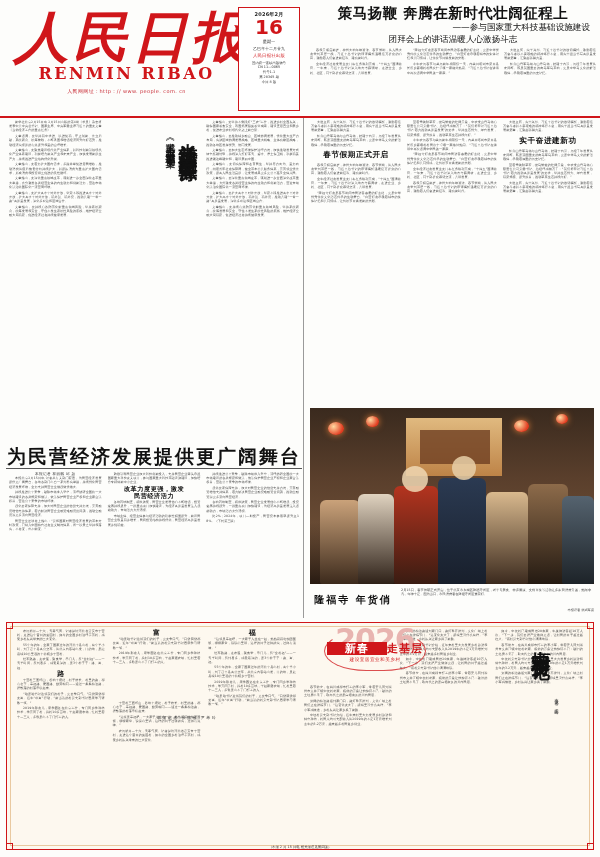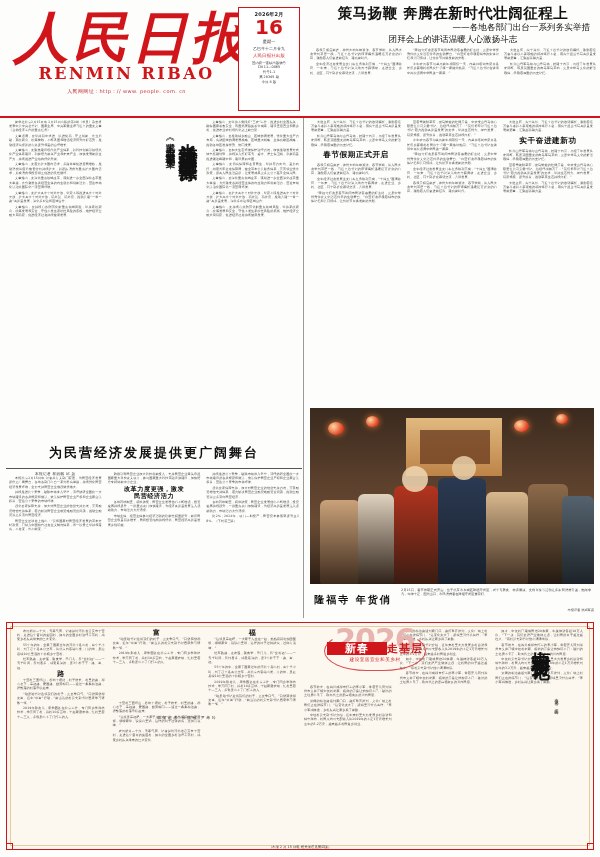--- a/index.html
+++ b/index.html
@@ -82,21 +82,21 @@
   }
   .vtitle-sub {
     writing-mode:vertical-rl; text-orientation:upright;
     font-family:"DejaVu Serif","Liberation Serif",serif;
     font-size:10px; color:#111; letter-spacing:1px; line-height:12px;
     height:245px; margin-top:6px;
   }
 
   .h-banner { position:absolute; left:6px; width:296px; text-align:center;
     font-family:"DejaVu Serif","Liberation Serif",serif;
-    font-size:13px; font-weight:bold; color:#111; letter-spacing:2px; }
+    font-size:19px; font-weight:bold; color:#111; letter-spacing:2px; }
   .byline { text-align:center; font-size:3.6px; color:#444; letter-spacing:.4px; }
 
   .subhead-c { text-align:center; font-size:6.2px; font-weight:bold; color:#111;
     font-family:"DejaVu Serif","Liberation Serif",serif; margin:2.5px 0 2px; letter-spacing:.5px;}
 
   
   .rightblock { position:absolute; left:308px; top:2px; width:288px; }
   .rb-cols { display:flex; }
   .rb-col { flex:1; padding:0 3px; }
   .rb-head { text-align:center; font-size:7.6px; font-weight:bold; color:#111;
@@ -199,21 +199,21 @@
         <div>CN 11—0065</div>
         <div>代号1-1</div>
         <div>第 28345 期</div>
         <div>今日 8 版</div>
       </div>
     </div>
 
     <div class="head-right">
       <div class="head-main">策马扬鞭  奔腾在新时代壮阔征程上</div>
       <div class="head-sub">
-        <span class="l1">——各地各部门出台一系列务实举措</span>
+        <span class="l1">——参与国家重大科技基础设施建设</span>
         <span class="l2">团拜会上的讲话温暖人心激扬斗志</span>
       </div>
     </div>
 
     <div class="head-cols">
       <div class="c body-text">
         <p>春和景明启新岁，神州大地年味渐浓。春节假期，从人民大会堂到基层一线，习近平总书记的谆谆嘱托温暖亿万群众的心田，激励着人们奋进新征程、建功新时代。</p>
         <p>全年经济社会发展主要目标任务顺利完成，“十四五”圆满收官。一年来，习近平总书记深入地方考察调研，走进企业、乡村、社区，同干部群众亲切交流，共话发展。</p>
       </div>
       <div class="c body-text">

